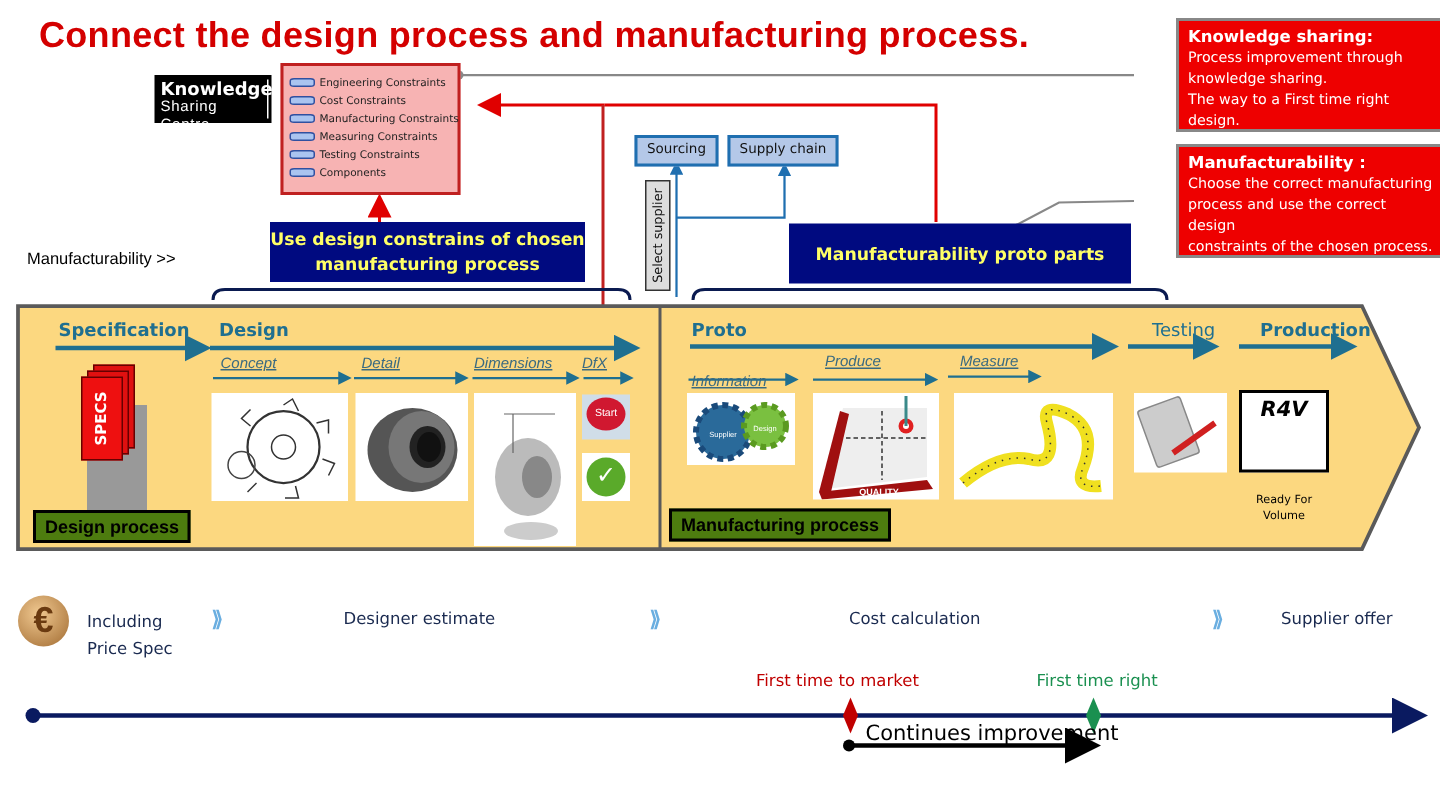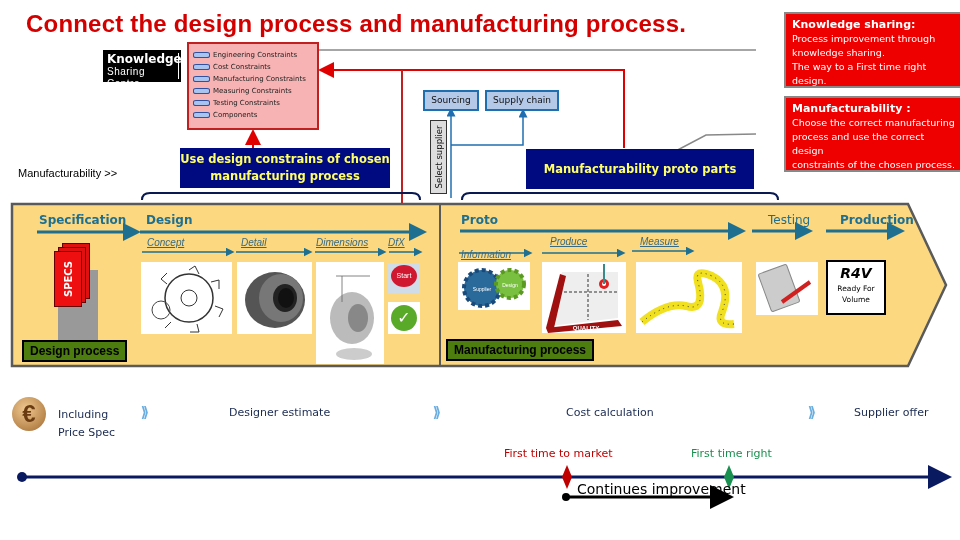--- a/index.html
+++ b/index.html
@@ -3,21 +3,21 @@
 <meta charset="utf-8">
 <style>
   * { box-sizing: border-box; margin: 0; padding: 0; }
   body { width: 960px; height: 540px; background: #fff; position: relative; overflow: hidden; font-family: "Liberation Sans", sans-serif; }
   .abs { position: absolute; }
   .title { left: 26px; top: 10px; font-size: 24px; font-weight: bold; color: #d40000; white-space: nowrap; letter-spacing: 0.2px; }
   .ksc-logo { left: 103px; top: 50px; width: 78px; height: 32px; background: #000; color: #fff; padding: 2px 4px; }
   .ksc-logo .l1 { font-size: 12px; font-weight: bold; font-family: "DejaVu Sans", sans-serif; line-height: 14px; }
   .ksc-logo .l2 { font-size: 10px; line-height: 12px; letter-spacing: 0.5px; }
   .ksc-logo .bar { position: absolute; right: 2px; top: 3px; width: 1px; height: 26px; background: #fff; }
-  .constraints { left: 187px; top: 42px; width: 132px; height: 88px; background: #f7b3b3; border: 2px solid #c02020; padding: 5px 4px; }
+  .constraints { left: 187px; top: 42px; width: 120px; height: 88px; background: #f7b3b3; border: 2px solid #c02020; padding: 5px 4px; }
   .c-item { display: flex; align-items: center; height: 12px; font-size: 7px; font-family: "DejaVu Sans", sans-serif; color: #222; white-space: nowrap; }
   .c-item .disk { width: 17px; height: 6px; background: #aac4f0; border: 1px solid #3050a0; border-radius: 3px / 2px; margin-right: 3px; flex: none; }
   .navybox { background: #000a80; color: #ffff66; font-weight: bold; text-align: center; font-family: "DejaVu Sans", sans-serif; }
   .redbox { background: #ee0000; border: 2px solid #888; color: #ffffff; font-family: "DejaVu Sans", sans-serif; padding: 4px 6px; margin-left: 28px; }
   .redbox .h { font-size: 11px; font-weight: bold; margin-bottom: 1px; }
   .redbox .t { font-size: 9.5px; line-height: 14px; }
   .bluebox { background: #b4c8e8; border: 2px solid #1f6fb0; font-size: 9px; font-family: "DejaVu Sans", sans-serif; color: #111; text-align: center; line-height: 16px; }
   .stage-label { font-size: 12px; font-weight: bold; color: #1f6f90; font-family: "DejaVu Sans", sans-serif; white-space: nowrap; }
   .sub-label { font-size: 10px; font-style: italic; text-decoration: underline; color: #3a6a80; white-space: nowrap; }
   .photo { background: #fff; }
@@ -249,21 +249,21 @@
     </svg>
 </div>
 <div class="abs photo" style="left:756px;top:262px;width:62px;height:53px;">
   <svg width="62" height="53">
       <rect x="8" y="6" width="30" height="40" rx="2" fill="#ccc" stroke="#888" transform="rotate(-20 23 26)"></rect>
       <line x1="26" y1="40" x2="54" y2="20" stroke="#d02020" stroke-width="4"></line>
     </svg>
 </div>
 <div class="abs" style="left:826px;top:260px;width:60px;height:55px;background:#fff;border:2px solid #000;text-align:center;font-family:'DejaVu Sans',sans-serif;">
   <div style="font-size:14px;font-weight:bold;line-height:20px;margin-top:1px;font-style:italic;">R4V</div>
-  <div style="font-size:7.5px;line-height:11px;">Ready For</div>
+  <div style="font-size:7.5px;line-height:11px;margin-top:44px;">Ready For</div>
   <div style="font-size:7.5px;line-height:11px;">Volume</div>
 </div>
 
 <div class="abs yellow-label" style="left:22px;top:340px;">Design process</div>
 <div class="abs yellow-label" style="left:446px;top:339px;">Manufacturing process</div>
 
 <div class="abs" style="left:12px;top:397px;width:36px;height:36px;">
   <div style="width:34px;height:34px;border-radius:50%;background:radial-gradient(circle at 40% 35%,#f0c890,#a06a30);color:#6a3a10;font-size:24px;font-weight:bold;text-align:center;line-height:34px;">€</div>
 </div>
 <div class="abs bottom-text" style="left:58px;top:406px;line-height:18px;">

